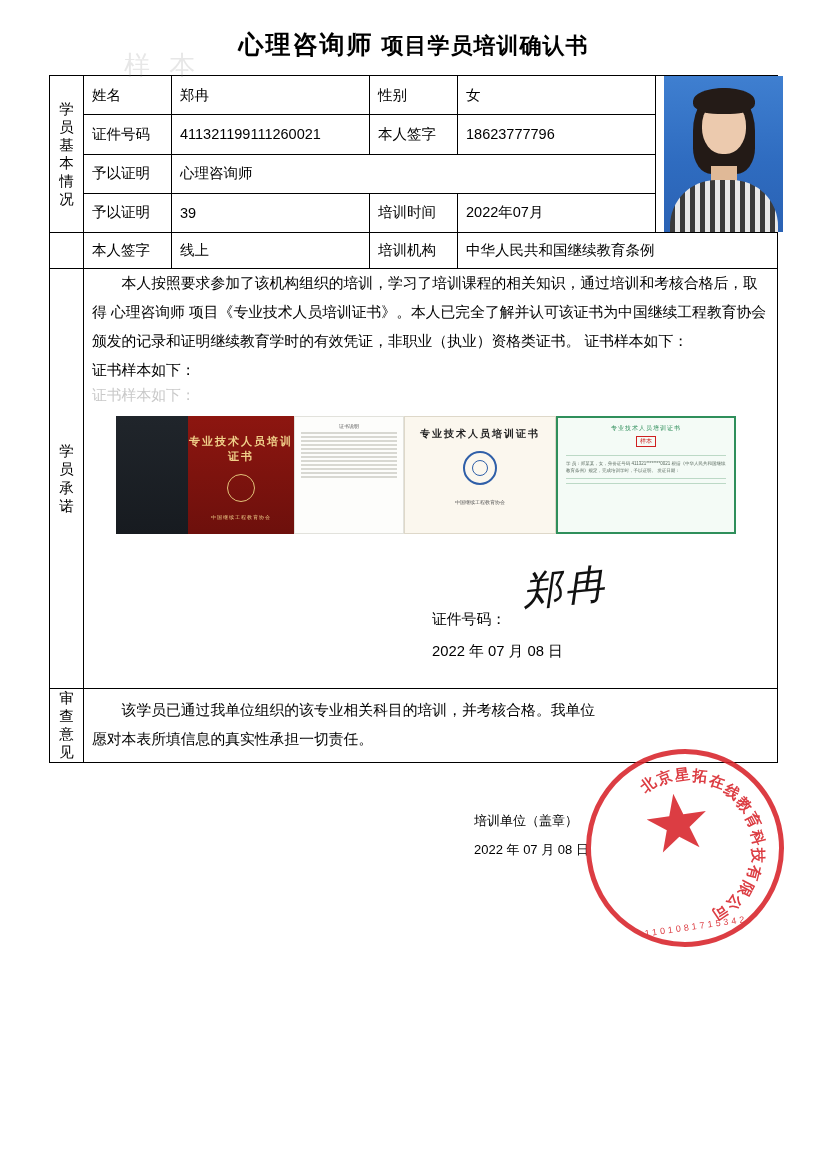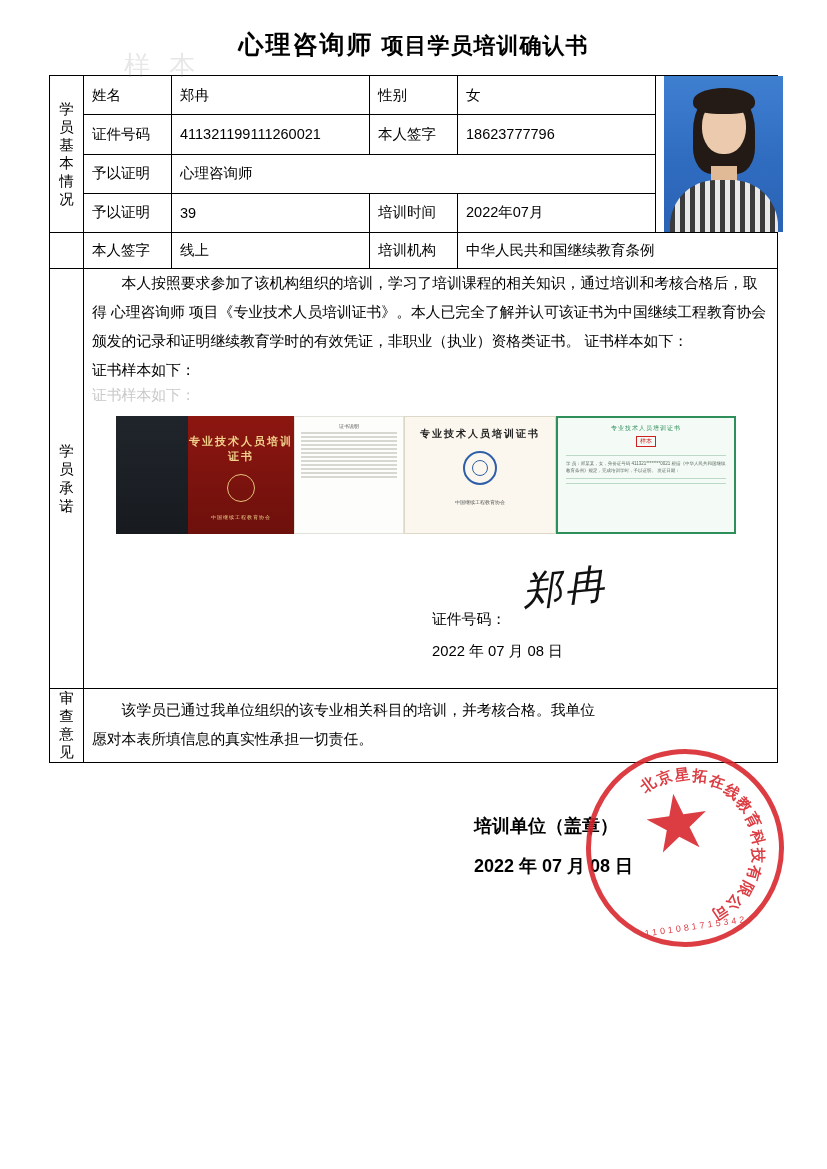--- a/index.html
+++ b/index.html
@@ -336,23 +336,22 @@
   .review-cell {
     height: 278px;
     vertical-align: top;
     position: relative;
     padding: 16px 18px;
   }
   .review-sign {
     position: absolute;
     left: 390px;
     top: 118px;
-    font-size: 18px;
+    font-size: 13px;
     line-height: 2.2;
-    font-weight: bold;
   }
   .seal {
     position: absolute;
     left: 502px;
     top: 60px;
     width: 188px;
     height: 188px;
     border: 5px solid #d8232a;
     border-radius: 50%;
     transform: rotate(-8deg);

